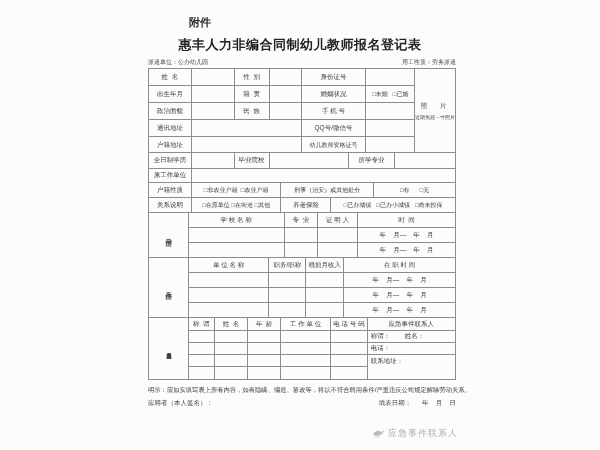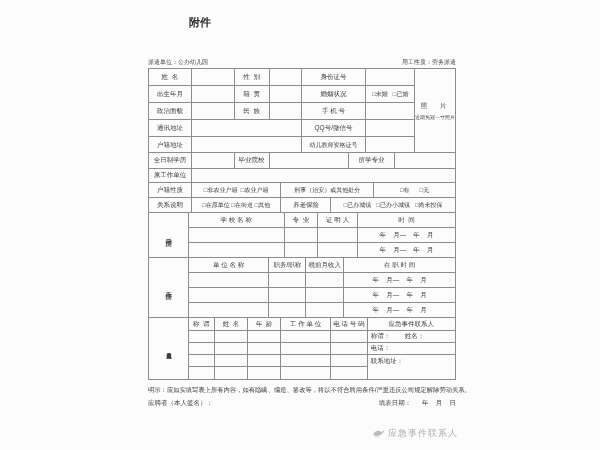--- a/index.html
+++ b/index.html
@@ -38,20 +38,21 @@
   .notice { position:absolute; left:148px; top:386px; width:320px; font-size:6.3px; color:#3d3d3d; white-space:nowrap; }
   .signline { position:absolute; left:148px; top:399px; width:308px; display:flex; justify-content:space-between; font-size:6.5px; color:#3d3d3d; white-space:pre; }
   .logo { position:absolute; left:372px; top:427px; display:flex; align-items:center; gap:3px; color:#a9adb4; font-size:9px; letter-spacing:1px; }
 </style>
 </head>
 <body>
 
 <div class="canvas">
 
   <div class="attachment">附件</div>
+  <div class="title">惠丰人力非编合同制幼儿教师报名登记表</div>
 
   <div class="subline">
     <span>派遣单位：公办幼儿园</span>
     <span>用工性质：劳务派遣</span>
   </div>
 
   <div class="tbl">
 
     <div class="band" style="height:84px">
       <div class="sub" style="width:87%">

